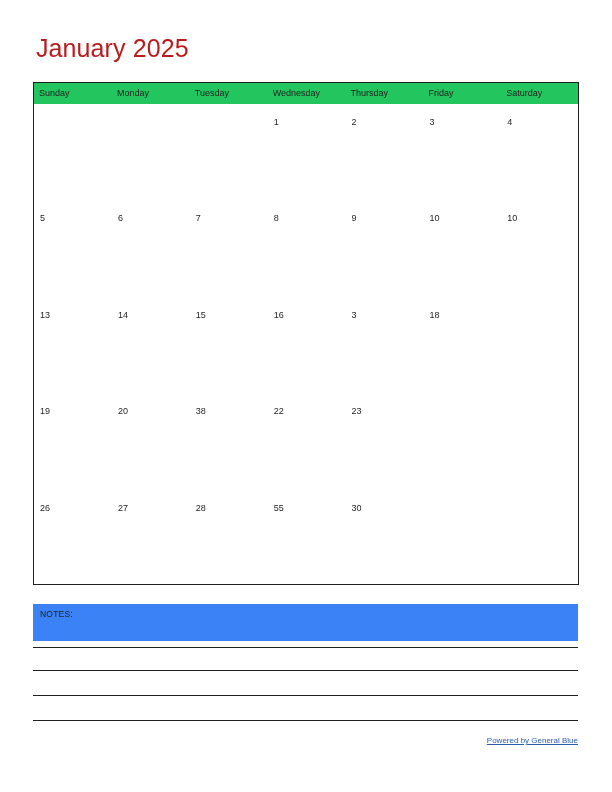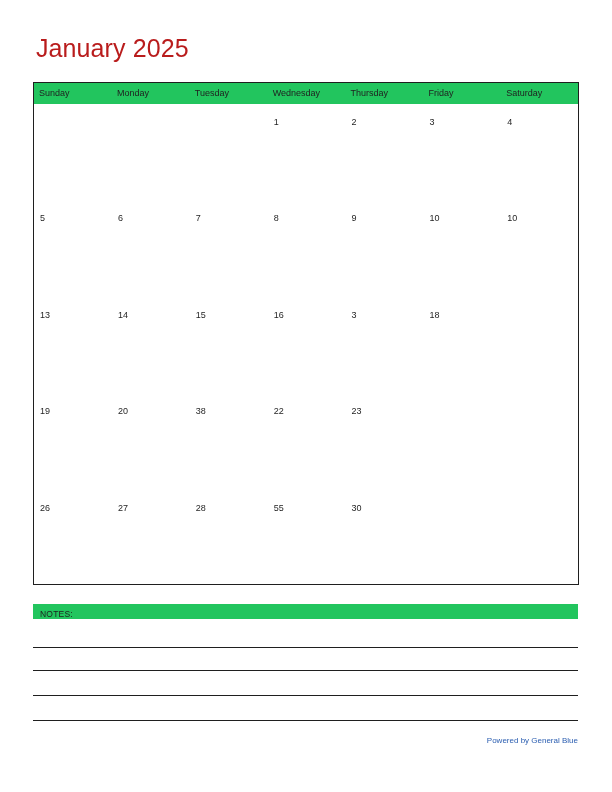--- a/index.html
+++ b/index.html
@@ -90,22 +90,22 @@
     color: #1f1f1f;
   }
   .cal-day-cell.empty .cal-day-num { visibility: hidden; }
 
   
   .notes-bar {
     position: absolute;
     left: 33px;
     top: 604px;
     width: 545px;
-    height: 15px;
-    background: #22c55e;
+    height: 37px;
+    background: #3b82f6;
     box-sizing: border-box;
   }
   .notes-label {
     position: absolute;
     left: 7px;
     top: 0;
     line-height: 21px;
     font-size: 8.5px;
     color: #1f1f1f;
     letter-spacing: 0.2px;
@@ -135,20 +135,21 @@
   .footer {
     position: absolute;
     left: 0;
     top: 729px;
     width: 578px;
     text-align: right;
   }
   .footer-link {
     font-size: 8px;
     color: #2a5db0;
+    text-decoration: underline;
     cursor: pointer;
     white-space: nowrap;
   }
 </style>
 </head>
 <body>
 
 <div class="page">
 
   <div class="cal-title">January 2025</div>

